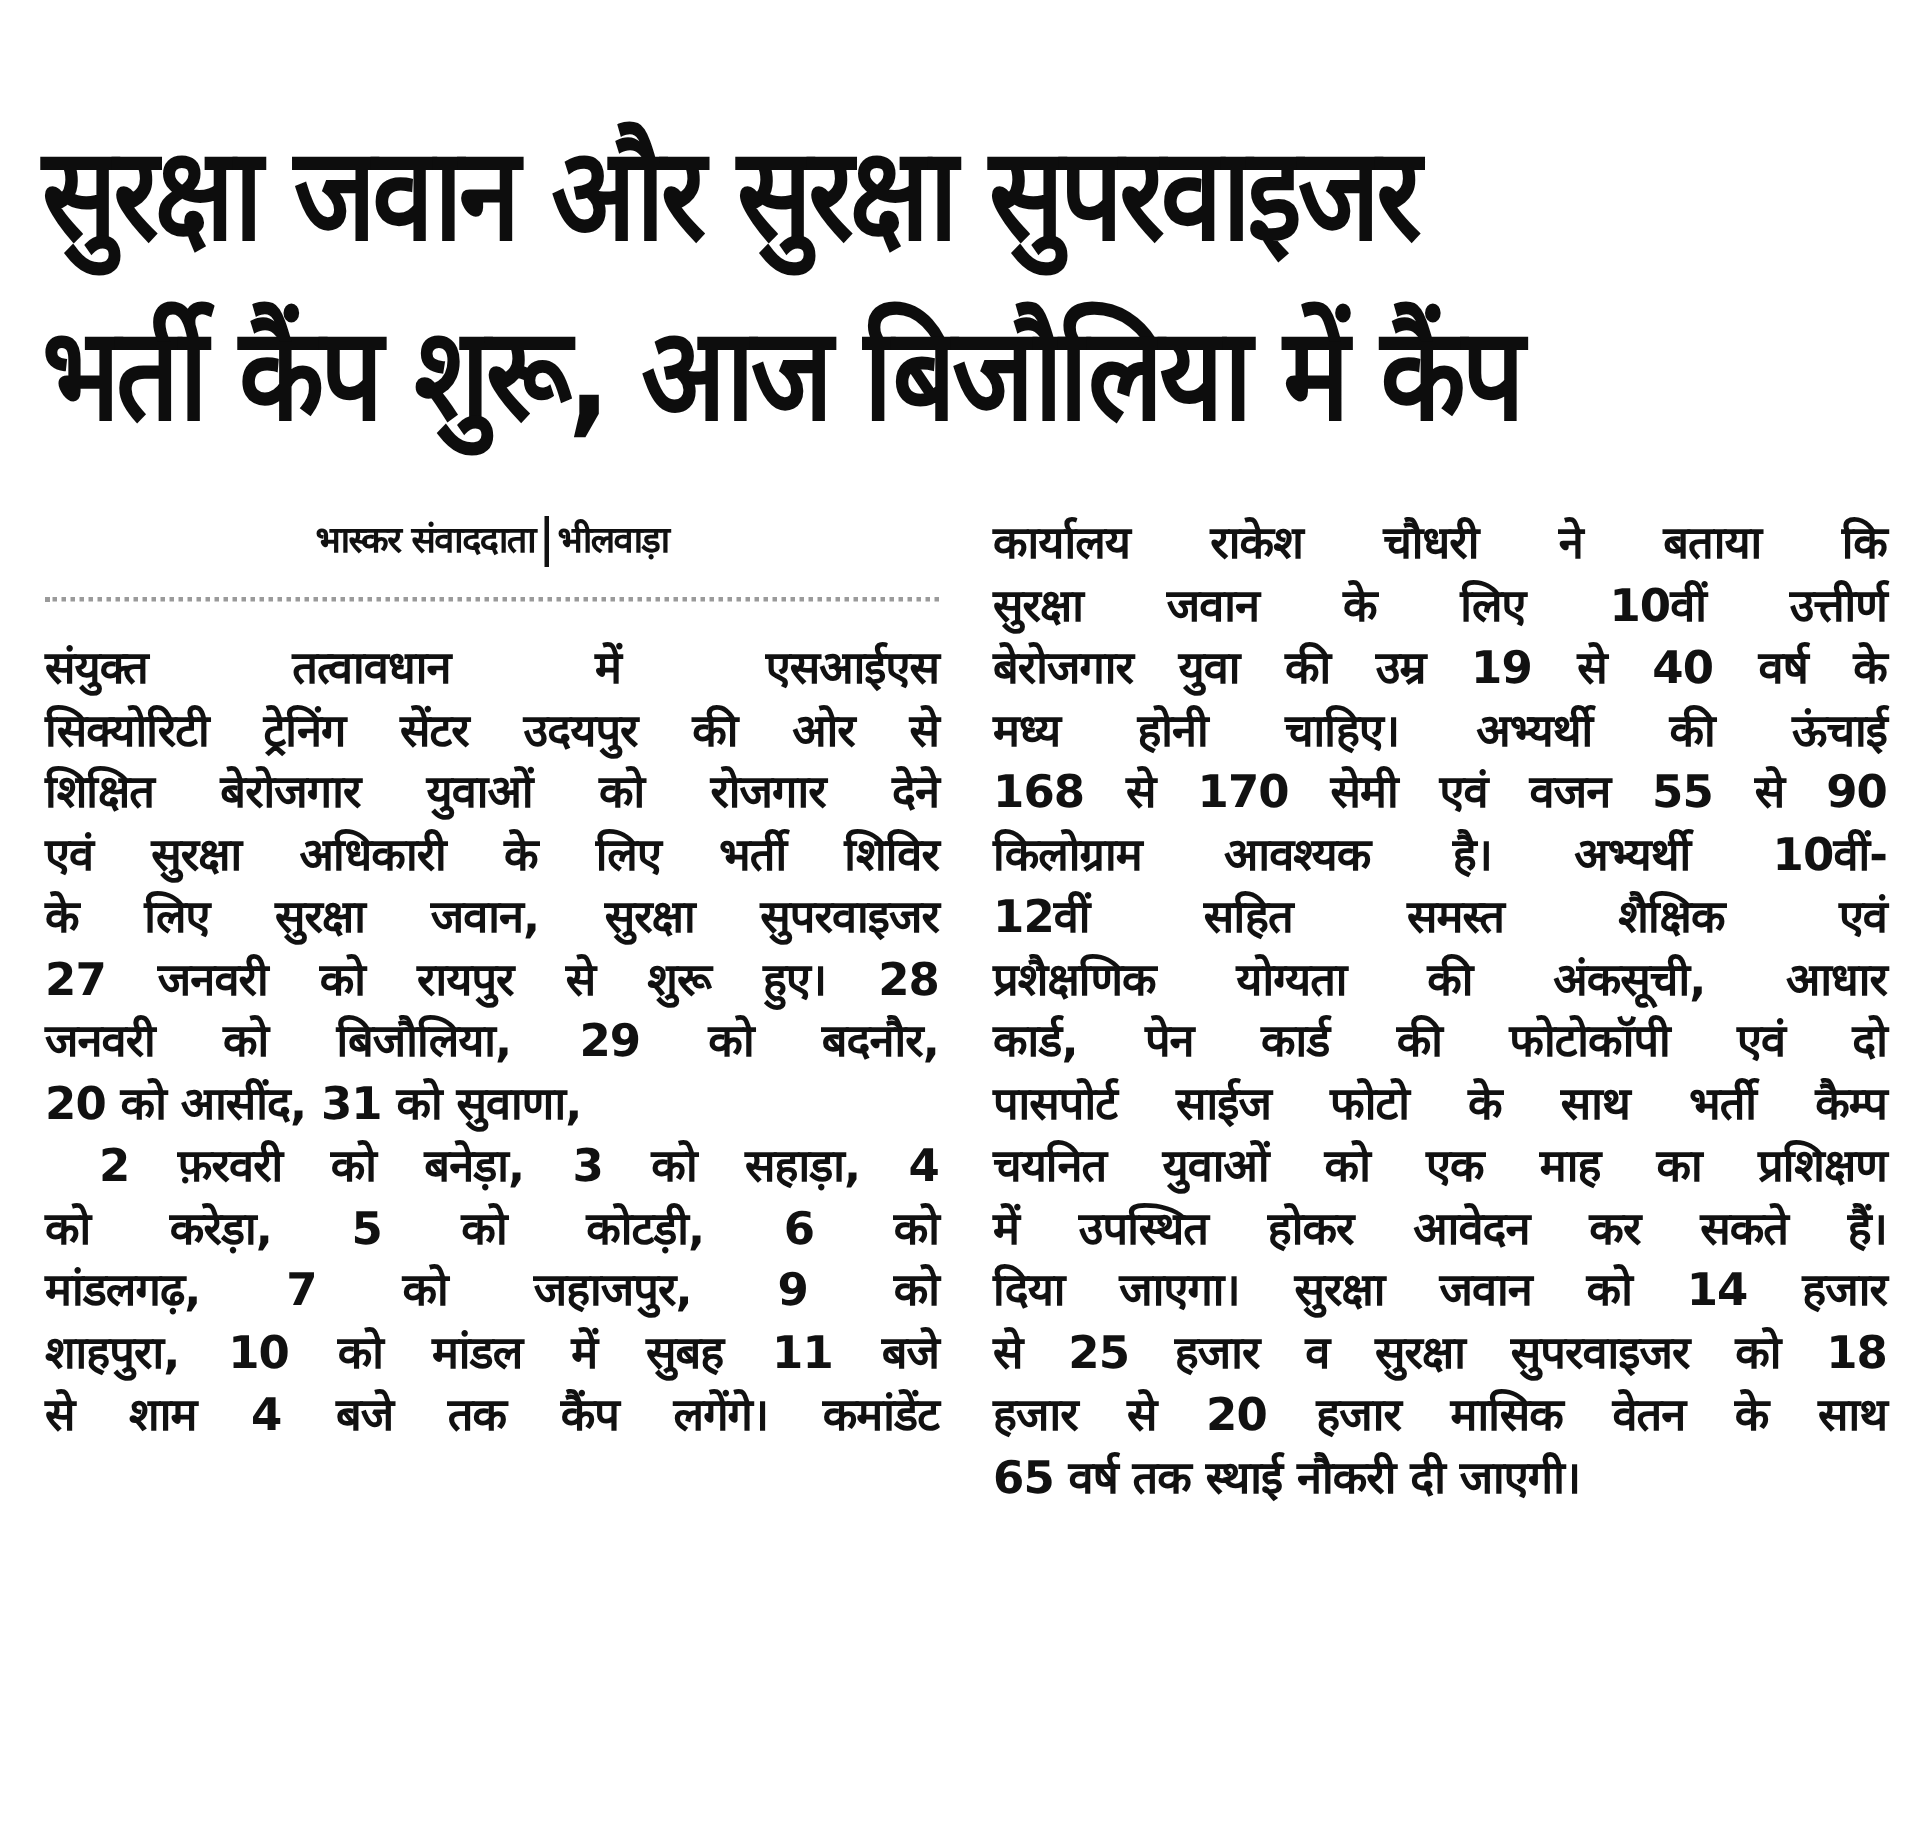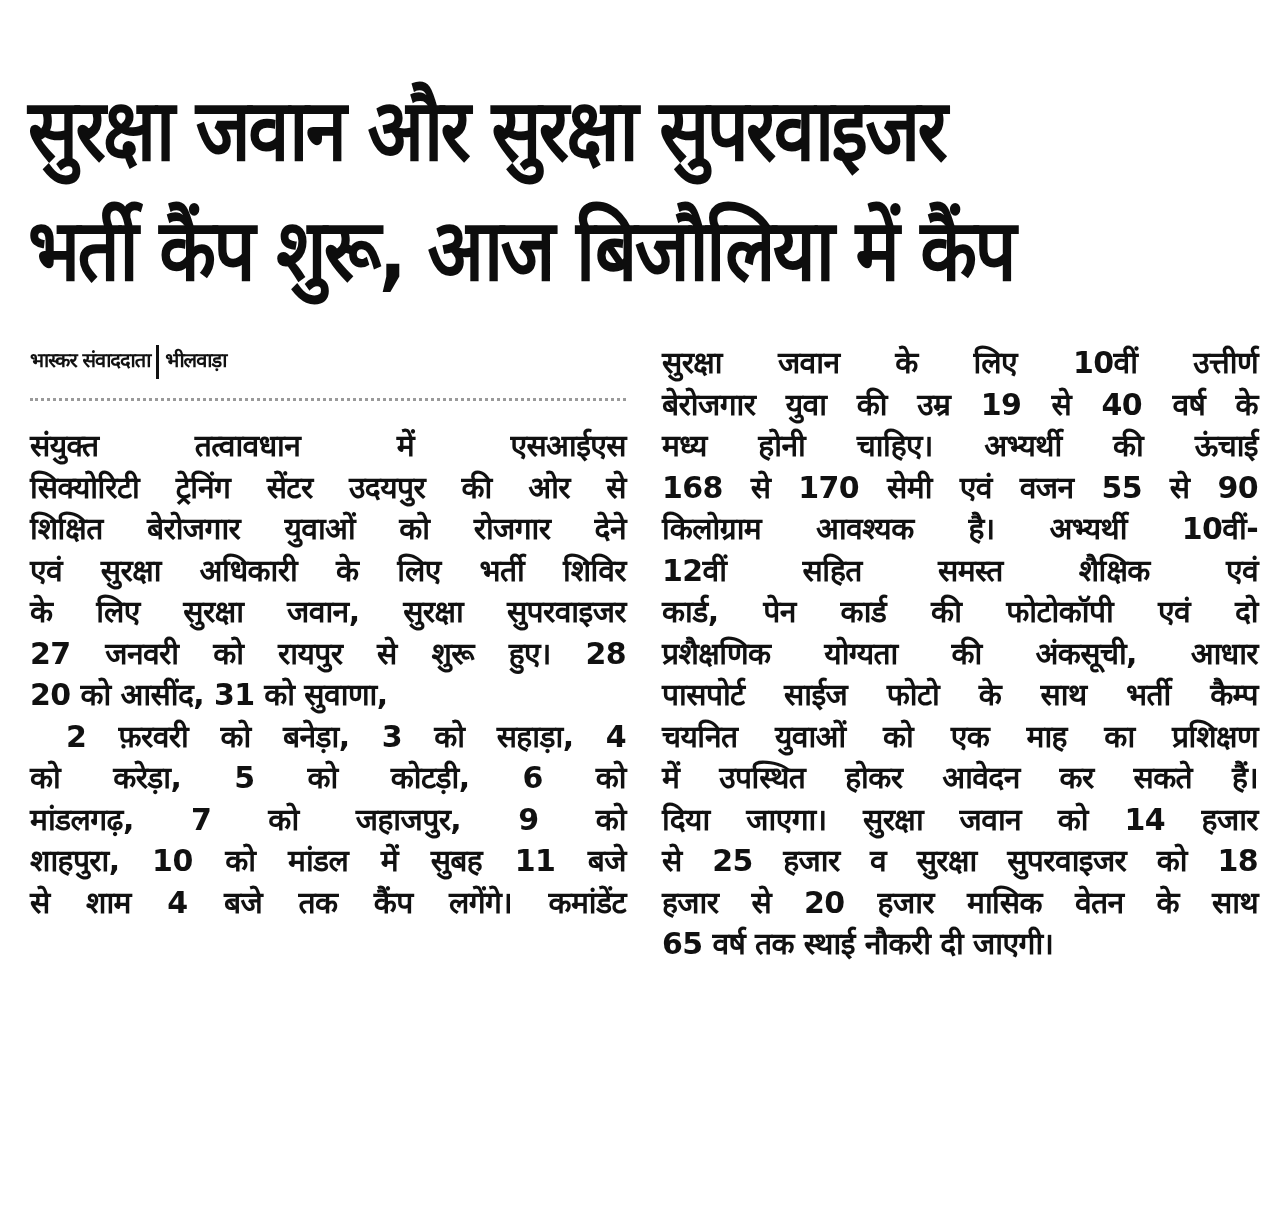--- a/index.html
+++ b/index.html
@@ -32,23 +32,23 @@
     }
     .headline .line { display: block; }
     .col {
       position: absolute;
       top: 338px;
       width: 596px;
     }
     .col-left { left: 30px; }
     .col-right { left: 662px; }
     .byline {
-      text-align: left;
+      text-align: center;
       font-weight: 900;
-      font-size: 20px;
+      font-size: 24px;
       line-height: 44px;
       height: 44px;
       letter-spacing: -1px;
     }
     .byline .sep {
       display: inline-block;
       width: 3px;
       height: 34px;
       background: #111;
       vertical-align: middle;
@@ -87,39 +87,41 @@
     <span>भास्कर संवाददाता</span><span class="sep"></span><span class="place">भीलवाड़ा</span>
   </div>
   <div class="rule"></div>
   <p class="para">
     <span class="ln">संयुक्त तत्वावधान में एसआईएस</span>
     <span class="ln">सिक्योरिटी ट्रेनिंग सेंटर उदयपुर की ओर से</span>
     <span class="ln">शिक्षित बेरोजगार युवाओं को रोजगार देने</span>
     <span class="ln">एवं सुरक्षा अधिकारी के लिए भर्ती शिविर</span>
     <span class="ln">के लिए सुरक्षा जवान, सुरक्षा सुपरवाइजर</span>
     <span class="ln">27 जनवरी को रायपुर से शुरू हुए। 28</span>
+    <span class="ln">जनवरी को बिजौलिया, 29 को बदनौर,</span>
     <span class="ln last">20 को आसींद, 31 को सुवाणा,</span>
     <span class="ln indent">2 फ़रवरी को बनेड़ा, 3 को सहाड़ा, 4</span>
     <span class="ln">को करेड़ा, 5 को कोटड़ी, 6 को</span>
     <span class="ln">मांडलगढ़, 7 को जहाजपुर, 9 को</span>
     <span class="ln">शाहपुरा, 10 को मांडल में सुबह 11 बजे</span>
     <span class="ln">से शाम 4 बजे तक कैंप लगेंगे। कमांडेंट</span>
   </p>
 </div>
 
 <div class="col col-right">
   <p class="para">
+    <span class="ln">कार्यालय राकेश चौधरी ने बताया कि</span>
     <span class="ln">सुरक्षा जवान के लिए 10वीं उत्तीर्ण</span>
     <span class="ln">बेरोजगार युवा की उम्र 19 से 40 वर्ष के</span>
     <span class="ln">मध्य होनी चाहिए। अभ्यर्थी की ऊंचाई</span>
     <span class="ln">168 से 170 सेमी एवं वजन 55 से 90</span>
     <span class="ln">किलोग्राम आवश्यक है। अभ्यर्थी 10वीं-</span>
     <span class="ln">12वीं सहित समस्त शैक्षिक एवं</span>
+    <span class="ln">प्रशैक्षणिक योग्यता की अंकसूची, आधार</span>
     <span class="ln">कार्ड, पेन कार्ड की फोटोकॉपी एवं दो</span>
-    <span class="ln">प्रशैक्षणिक योग्यता की अंकसूची, आधार</span>
     <span class="ln">पासपोर्ट साईज फोटो के साथ भर्ती कैम्प</span>
     <span class="ln">चयनित युवाओं को एक माह का प्रशिक्षण</span>
     <span class="ln">में उपस्थित होकर आवेदन कर सकते हैं।</span>
     <span class="ln">दिया जाएगा। सुरक्षा जवान को 14 हजार</span>
     <span class="ln">से 25 हजार व सुरक्षा सुपरवाइजर को 18</span>
     <span class="ln">हजार से 20 हजार मासिक वेतन के साथ</span>
     <span class="ln last">65 वर्ष तक स्थाई नौकरी दी जाएगी।</span>
   </p>
 </div>
 

